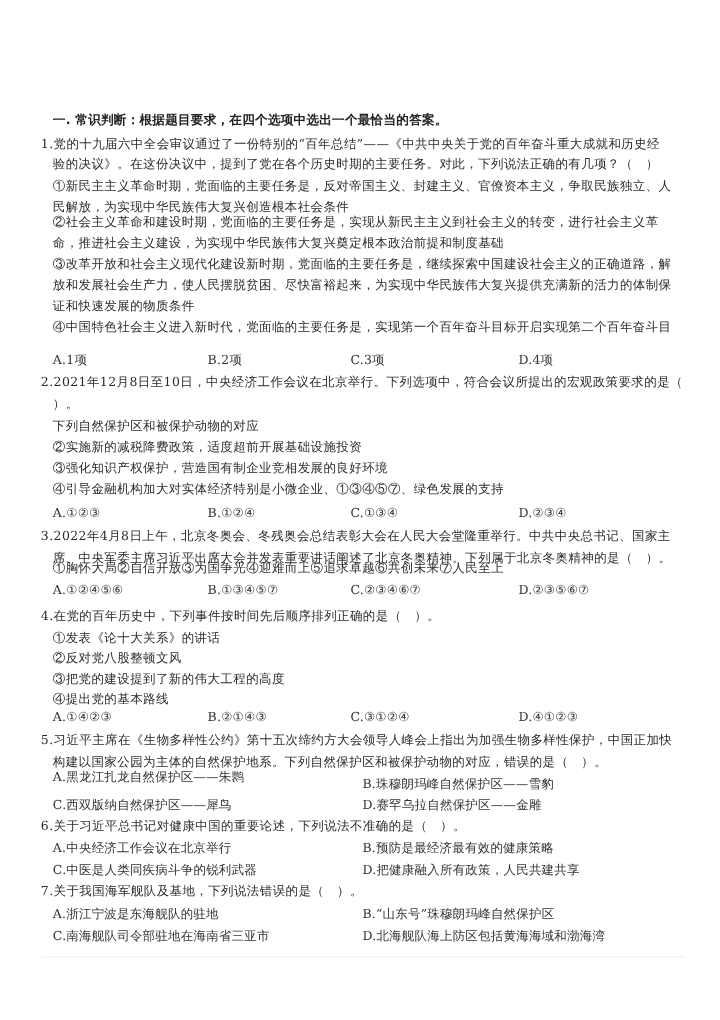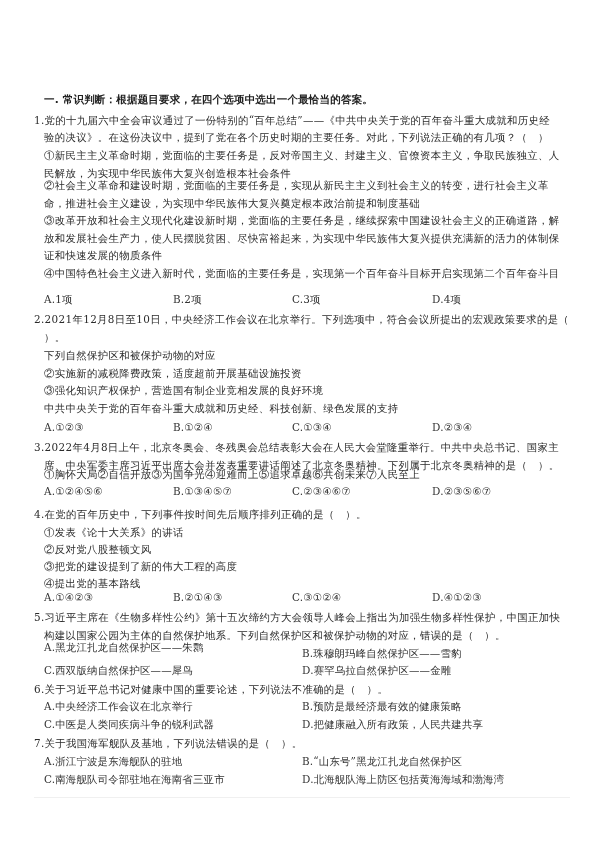--- a/index.html
+++ b/index.html
@@ -68,21 +68,21 @@
     <div class="opt c3" style="top:293px" data-bind="questions.0.options.2">C.3项</div>
     <div class="opt c4" style="top:293px" data-bind="questions.0.options.3">D.4项</div>
   </div>
 
   <div>
     <div class="line q" style="top:312px" data-bind="questions.1.lines.0">2.2021年12月8日至10日，中央经济工作会议在北京举行。下列选项中，符合会议所提出的宏观政策要求的是（</div>
     <div class="line ind" style="top:330px" data-bind="questions.1.lines.1">）。</div>
     <div class="line ind" style="top:348px" data-bind="questions.1.lines.2">下列自然保护区和被保护动物的对应</div>
     <div class="line ind" style="top:366px" data-bind="questions.1.lines.3">②实施新的减税降费政策，适度超前开展基础设施投资</div>
     <div class="line ind" style="top:383px" data-bind="questions.1.lines.4">③强化知识产权保护，营造国有制企业竞相发展的良好环境</div>
-    <div class="line ind" style="top:401px" data-bind="questions.1.lines.5">中共中央关于党的百年奋斗重大成就和历史经、科技创新、绿色发展的支持</div>
+    <div class="line ind" style="top:401px" data-bind="questions.1.lines.5">④引导金融机构加大对实体经济特别是小微企业、①③④⑤⑦、绿色发展的支持</div>
     <div class="opt c1" style="top:421px" data-bind="questions.1.options.0">A.①②③</div>
     <div class="opt c2" style="top:421px" data-bind="questions.1.options.1">B.①②④</div>
     <div class="opt c3" style="top:421px" data-bind="questions.1.options.2">C.①③④</div>
     <div class="opt c4" style="top:421px" data-bind="questions.1.options.3">D.②③④</div>
   </div>
 
   <div>
     <div class="line q" style="top:440px" data-bind="questions.2.lines.0">3.2022年4月8日上午，北京冬奥会、冬残奥会总结表彰大会在人民大会堂隆重举行。中共中央总书记、国家主</div>
     <div class="line ind" style="top:458px" data-bind="questions.2.lines.1">席、中央军委主席习近平出席大会并发表重要讲话阐述了北京冬奥精神。下列属于北京冬奥精神的是（　）。</div>
     <div class="line ind" style="top:475px" data-bind="questions.2.lines.2">①胸怀大局②自信开放③为国争光④迎难而上⑤追求卓越⑥共创未来⑦人民至上</div>
@@ -129,19 +129,19 @@
     <div class="line q" style="top:682px" data-bind="questions.5.lines.0">6.关于习近平总书记对健康中国的重要论述，下列说法不准确的是（　）。</div>
     <div class="opt c1" style="top:700px" data-bind="questions.5.options.0">A.中央经济工作会议在北京举行</div>
     <div class="opt h2" style="top:700px" data-bind="questions.5.options.1">B.预防是最经济最有效的健康策略</div>
     <div class="opt c1" style="top:718px" data-bind="questions.5.options.2">C.中医是人类同疾病斗争的锐利武器</div>
     <div class="opt h2" style="top:718px" data-bind="questions.5.options.3">D.把健康融入所有政策，人民共建共享</div>
   </div>
 
   <div>
     <div class="line q" style="top:736px" data-bind="questions.6.lines.0">7.关于我国海军舰队及基地，下列说法错误的是（　）。</div>
     <div class="opt c1" style="top:755px" data-bind="questions.6.options.0">A.浙江宁波是东海舰队的驻地</div>
-    <div class="opt h2" style="top:755px" data-bind="questions.6.options.1">B.“山东号”黑龙江扎龙自然保护区</div>
+    <div class="opt h2" style="top:755px" data-bind="questions.6.options.1">B.“山东号”珠穆朗玛峰自然保护区</div>
     <div class="opt c1" style="top:773px" data-bind="questions.6.options.2">C.南海舰队司令部驻地在海南省三亚市</div>
     <div class="opt h2" style="top:773px" data-bind="questions.6.options.3">D.北海舰队海上防区包括黄海海域和渤海湾</div>
   </div>
 
   <div class="divider"></div>
 </div>
 
 </body></html>

